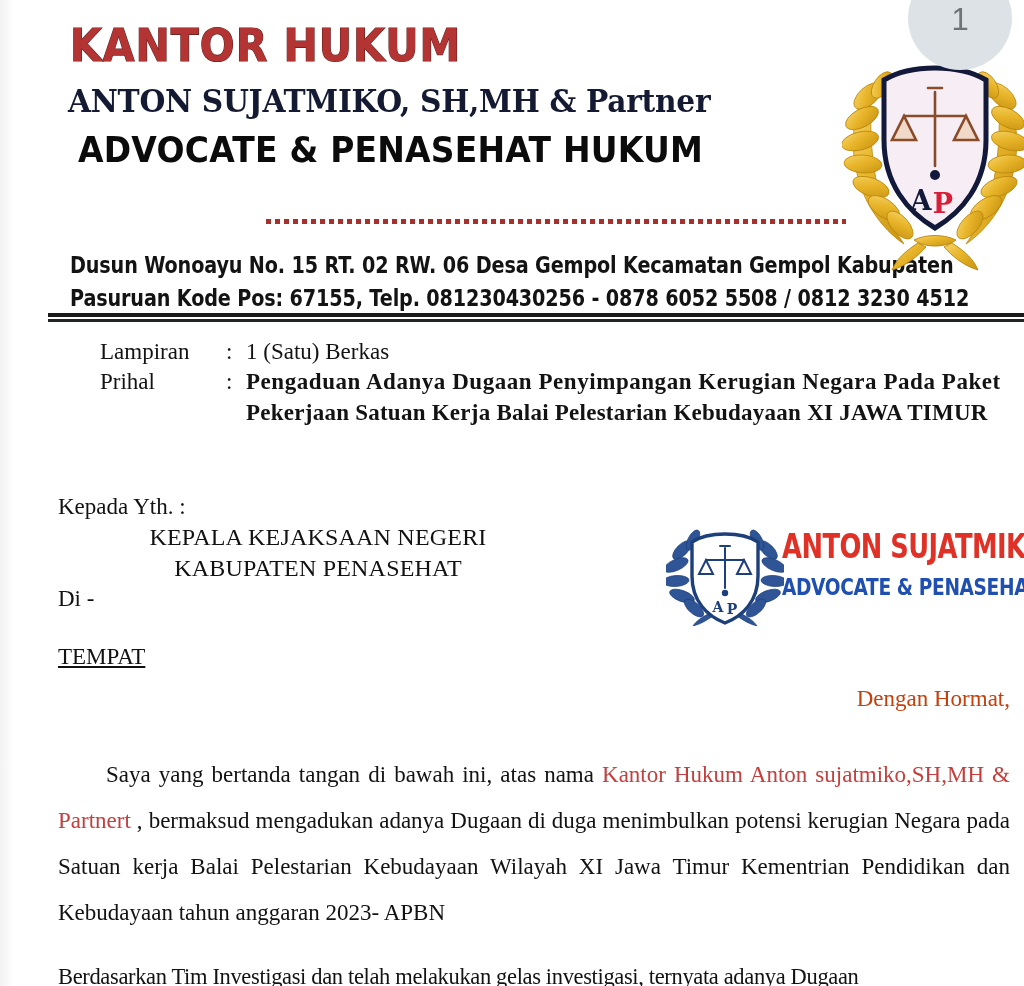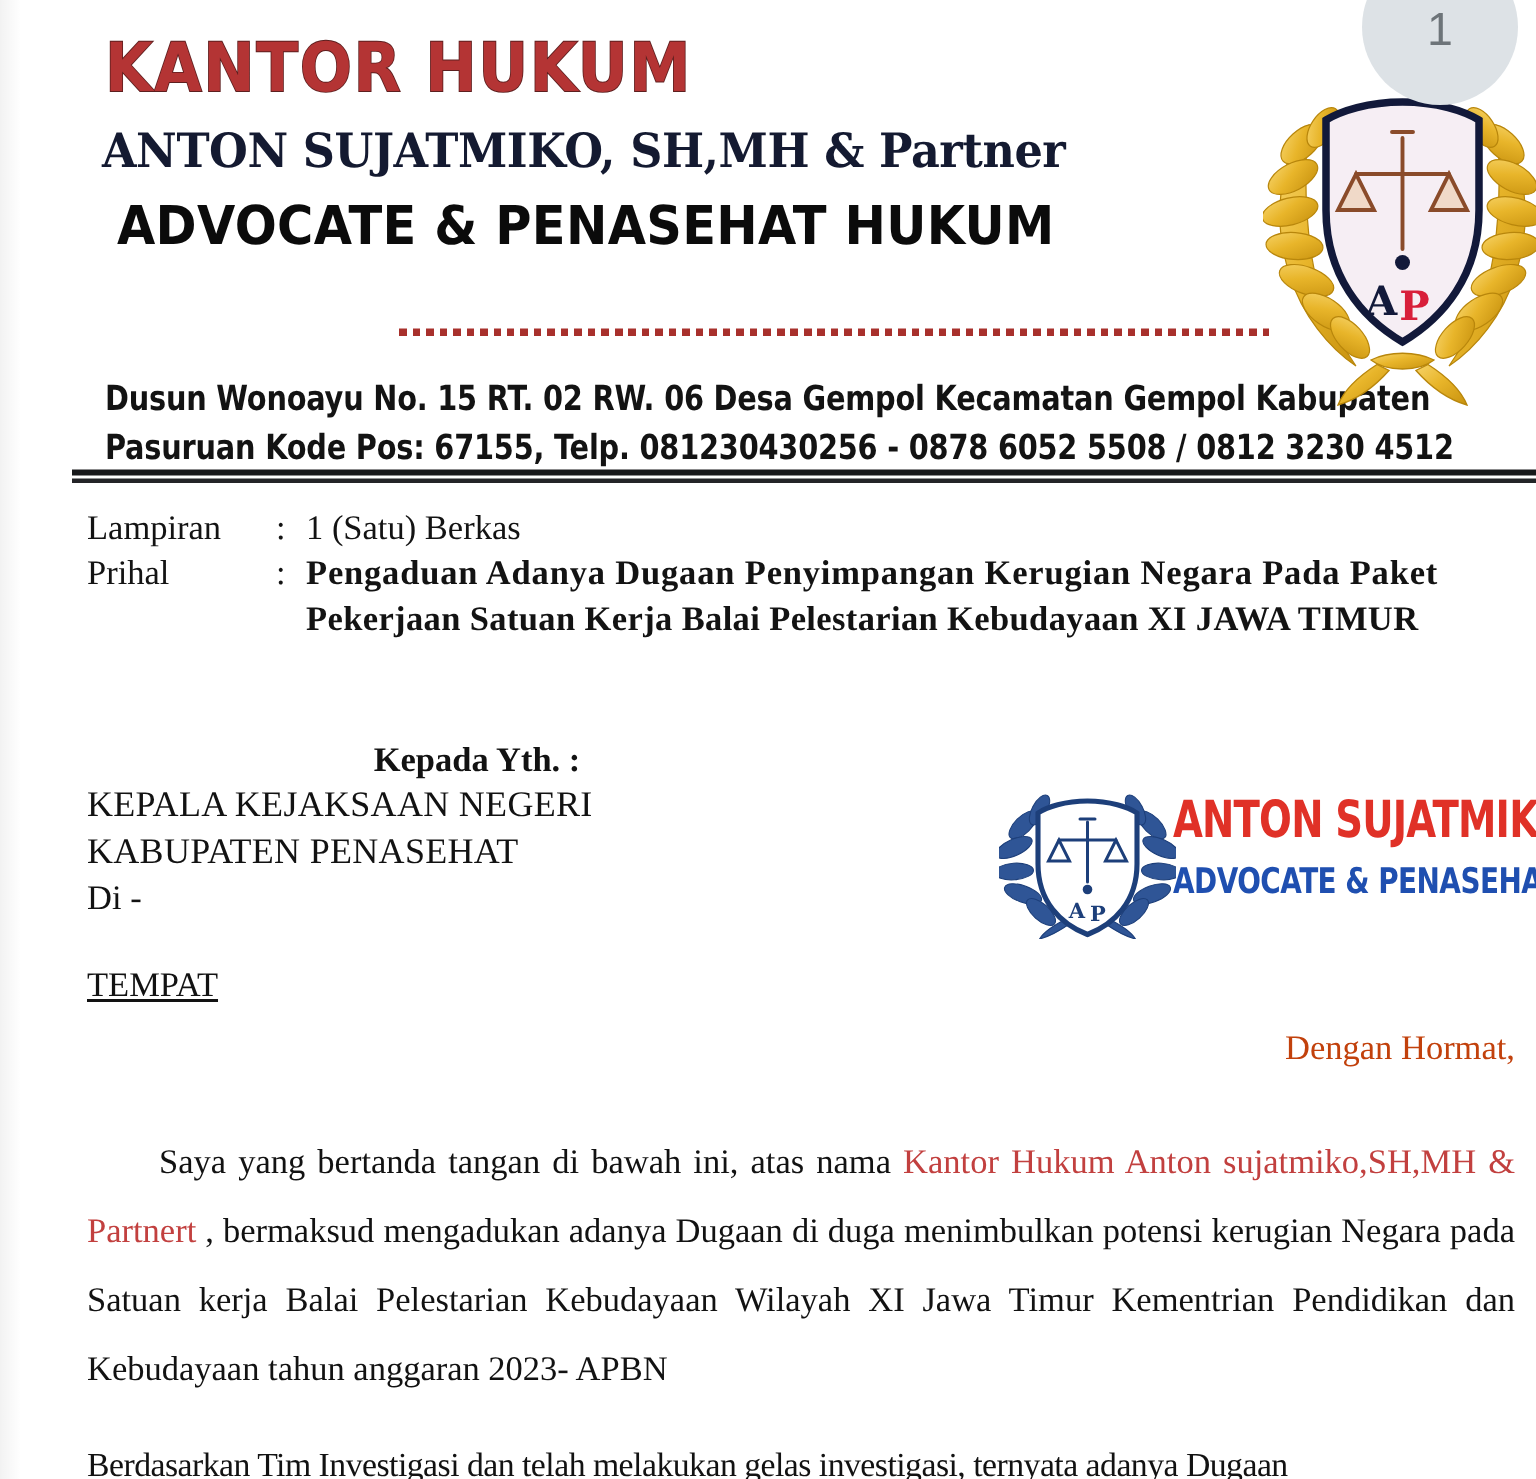--- a/index.html
+++ b/index.html
@@ -161,20 +161,21 @@
   #subject-block {
     position: absolute;
     left: 58px;
     top: 337px;
     width: 960px;
   }
   .sub-row {
     display: flex;
     align-items: flex-start;
     line-height: 1.32;
+    margin-left: 42px;
   }
   .sub-label {
     width: 126px;
     flex: 0 0 126px;
     font-size: 23px;
     font-weight: 400;
     color: #131313;
   }
   .sub-colon {
     width: 20px;
@@ -206,24 +207,25 @@
     left: 58px;
     top: 492px;
     width: 520px;
   }
   #addressee .a-line {
     font-size: 23px;
     color: #121212;
     line-height: 1.30;
     white-space: nowrap;
   }
-  #addressee .a-line.bold { font-weight: 700; text-align: center; }
+  #addressee .a-line.bold { font-weight: 400; }
   #addressee .a-line.serifcaps {
     font-size: 24px;
     letter-spacing: 0.2px;
+    text-align: center;
   }
   #addressee .a-line.underline {
     text-decoration: underline;
     text-underline-offset: 2px;
     display: inline-block;
     margin-top: 28px;
   }
 
   
   #stamp {

